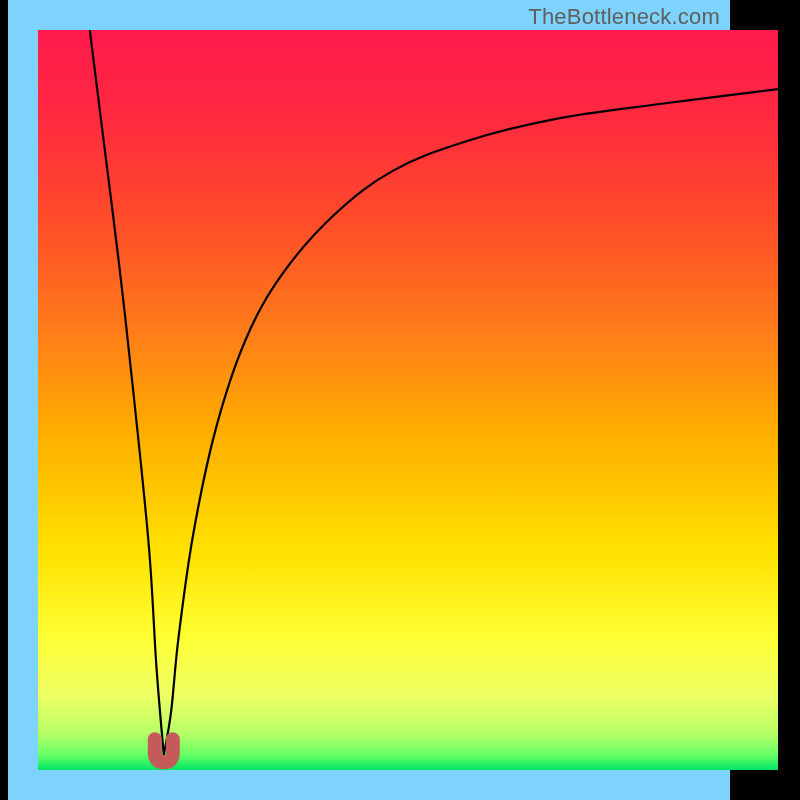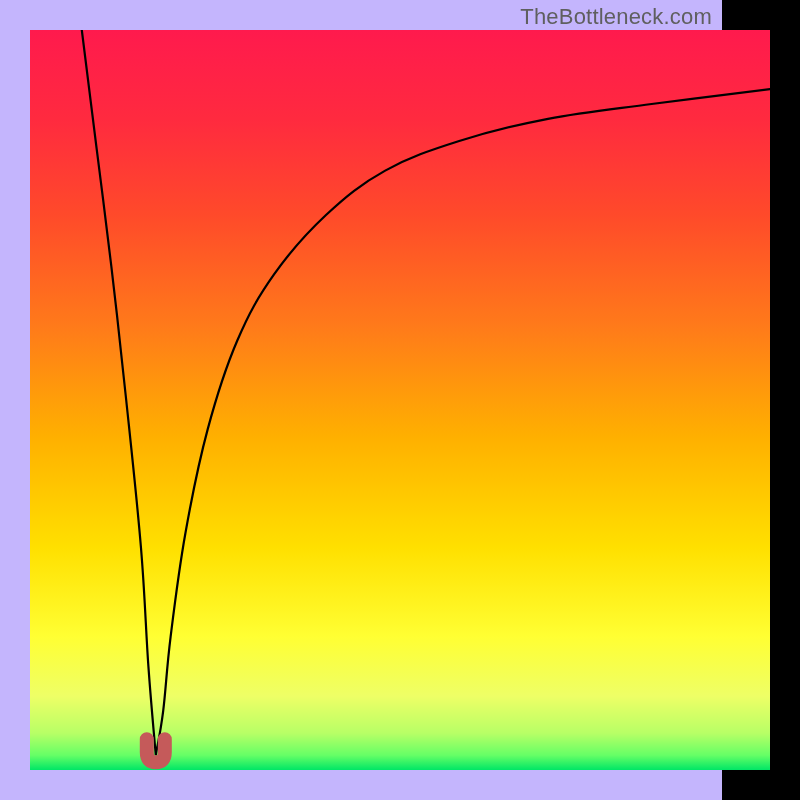--- a/index.html
+++ b/index.html
@@ -6,24 +6,24 @@
     margin: 0;
     padding: 0;
     width: 800px;
     height: 800px;
     overflow: hidden;
     background: #000;
     font-family: Arial, Helvetica, sans-serif;
   }
   .frame {
     position: absolute;
-    top: 0; left: 0;
+    top: 0; left: 8px;
     width: 722px;
     height: 800px;
-    background: #c4b5fd;
+    background: #7dd3fc;
   }
   .plot-area {
     position: absolute;
     top: 30px;
     left: 30px;
     width: 740px;
     height: 740px;
     overflow: hidden;
   }
   .plot-area svg {

